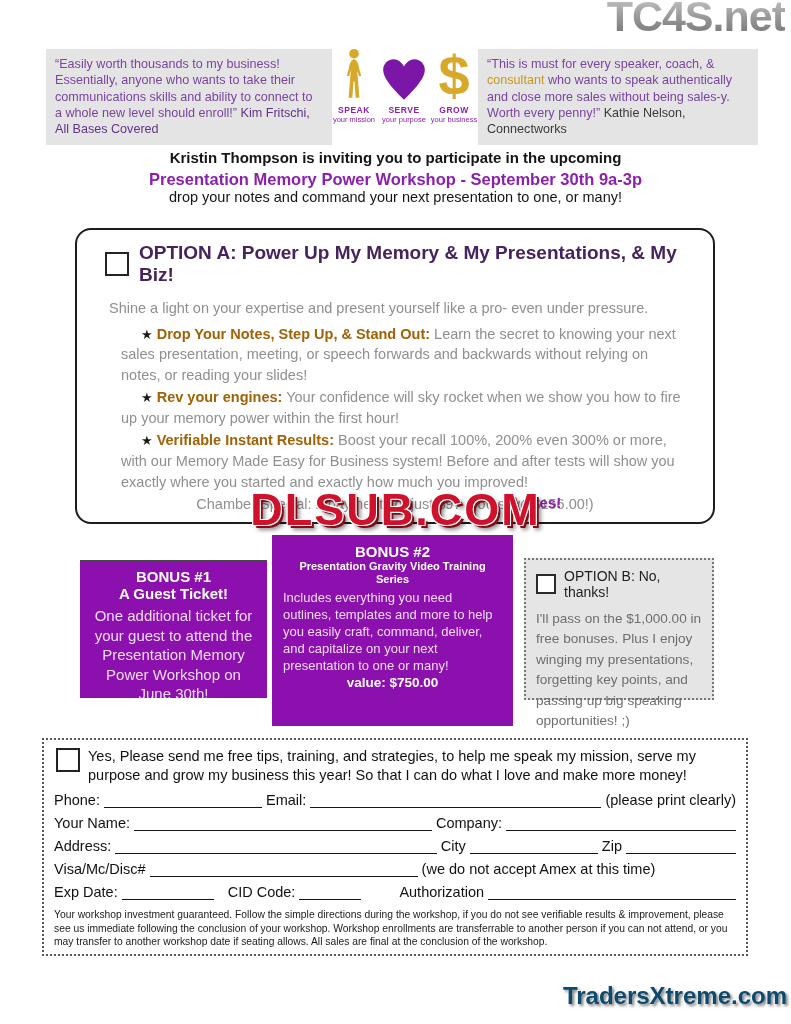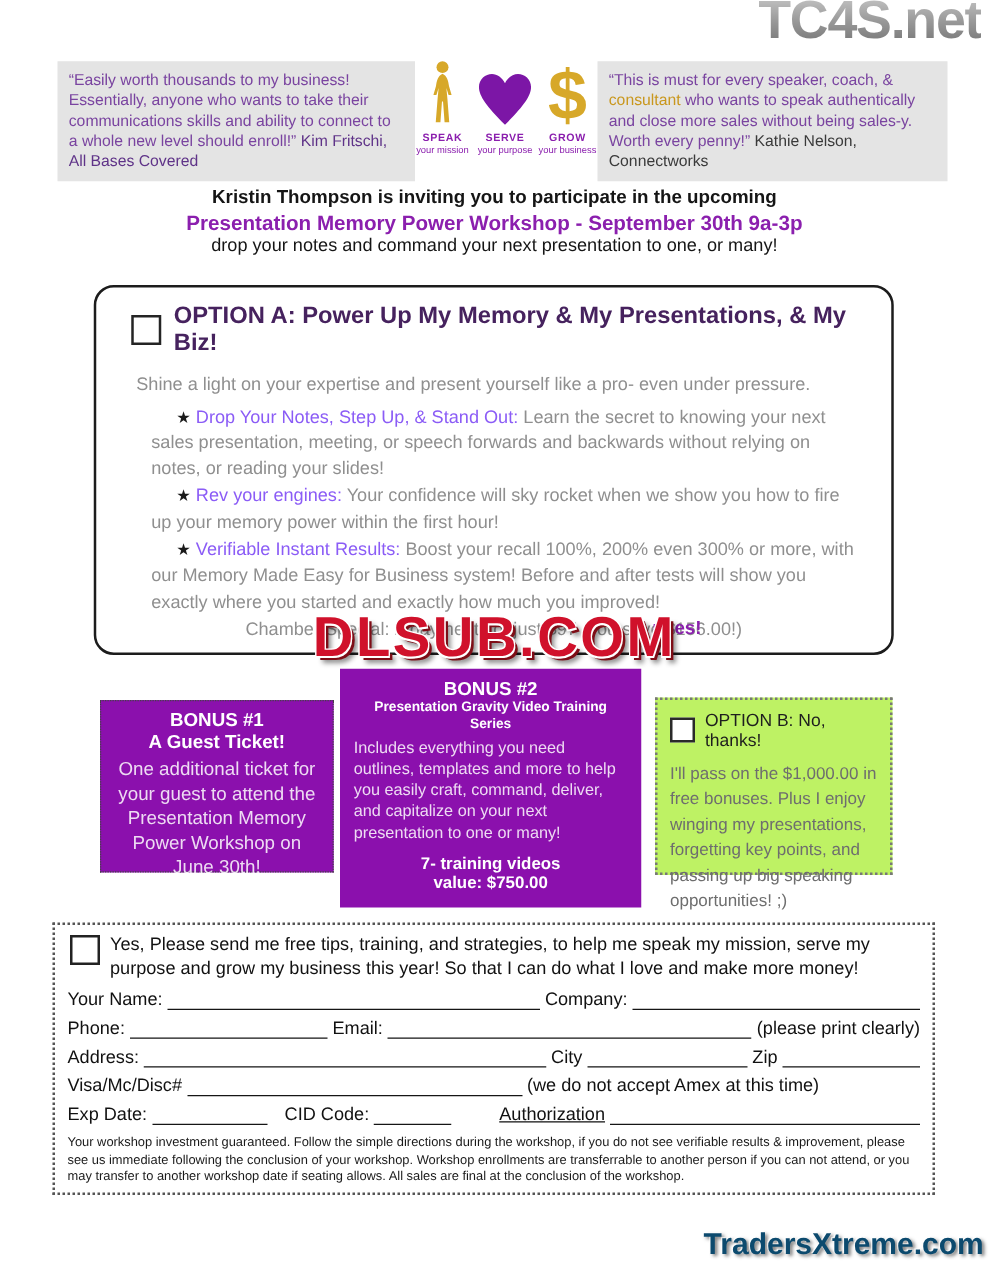--- a/index.html
+++ b/index.html
@@ -53,38 +53,38 @@
   .optiona {
     position:absolute; left:75px; top:228px; width:640px; height:296px; box-sizing:border-box;
     border:2px solid #1c1c1c; border-radius:16px; padding:12px 28px 0; background:#fff; z-index:1;
   }
   .optiona-title { display:flex; align-items:center; justify-content:center; gap:10px; font-size:19px; font-weight:bold; color:#46225e; }
   .cbox { display:inline-block; width:20px; height:20px; border:2.5px solid #242424; background:#fff; flex:none; }
   .oa-body { color:#8f8f8f; font-size:14.5px; line-height:1.42; }
   .oa-intro { margin:12px 0 5px; padding-left:4px; }
   .oa-bullet { margin:2px 0 2px 16px; text-indent:20px; }
   .star { color:#1a1a1a; font-size:13px; }
-  .oa-bold { color:#8b5cf6; font-weight:normal; }
+  .oa-bold { color:#a16207; font-weight:bold; }
   .oa-center { text-align:center; margin-top:11px; }
   .oa-center2 { text-align:center; margin-top:1px; }
   .purple-frag { position:absolute; left:522px; top:494px; font-size:15px; font-weight:bold; color:#8b1fae; z-index:5; }
 
   
   .bonus { position:absolute; background:#8b10ad; color:#ffffff; box-sizing:border-box; text-align:center; z-index:3; }
   .bonus1 { left:80px; top:560px; width:187px; height:138px; padding:7px 8px; border:1px dotted #444; }
   .bonus2 { left:272px; top:535px; width:241px; height:191px; padding:8px 11px; }
   .bonus-h { font-size:15px; font-weight:bold; }
   .bonus-h2 { font-size:11px; font-weight:bold; line-height:1.2; }
   .bonus-body { font-size:15px; line-height:1.3; color:rgba(255,255,255,.85); margin-top:4px; }
   .bonus2 .bonus-body { text-align:left; font-size:13px; }
   .bonus-val { font-size:13.5px; font-weight:bold; margin-top:6px; }
 
   
   .optionb { position:absolute; left:524px; top:558px; width:190px; height:142px; box-sizing:border-box;
-             border:2px dotted #777; padding:8px 10px; background:#bef264; z-index:3; }
+             border:2px dotted #777; padding:8px 10px; background:#e5e5e5; z-index:3; }
   .optionb-title { display:flex; align-items:center; gap:8px; font-size:14px; color:#1e1e1e; }
   .cbox-sm { display:inline-block; width:16px; height:16px; border:2px solid #2a2a2a; background:#fff; flex:none; }
   .optionb-body { margin-top:9px; font-size:13.6px; line-height:1.5; color:#6e6e6e; }
 
   
   .formbox { position:absolute; left:42px; top:738px; width:706px; box-sizing:border-box;
              border:2px dotted #555; padding:7px 10px 5px; font-size:14.5px; color:#111; background:#fff; z-index:2; }
   .optin { line-height:1.32; overflow:hidden; }
   .optin .cbox-f { float:left; width:20px; height:20px; border:2px solid #222; margin:1px 8px 2px 2px; background:#fff; }
   .frow { display:flex; align-items:flex-end; margin-top:7px; gap:4px; white-space:nowrap; }
@@ -184,69 +184,68 @@
     <div class="bonus-h">BONUS #1</div>
     <div class="bonus-h">A Guest Ticket!</div>
     <div class="bonus-body">One additional ticket for your guest to attend the Presentation Memory Power Workshop on June 30th!</div>
     <div class="bonus-val">Value $350.00</div>
   </div>
 
   <div class="bonus bonus2">
     <div class="bonus-h">BONUS #2</div>
     <div class="bonus-h2">Presentation Gravity Video Training Series</div>
     <div class="bonus-body">Includes everything you need outlines, templates and more to help you easily craft, command, deliver, and capitalize on your next presentation to one or many!</div>
-    <div class="bonus-val" style="margin-top:8px;">7- training videos</div>
     <div class="bonus-val" style="margin-top:0;">value: $750.00</div>
   </div>
 
   <div class="optionb">
     <div class="optionb-title">
       <span class="cbox-sm"></span>
       <span>OPTION B: No, thanks!</span>
     </div>
     <div class="optionb-body">I'll pass on the $1,000.00 in free bonuses. Plus I enjoy winging my presentations, forgetting key points, and passing up big speaking opportunities! ;)</div>
   </div>
 
   <div class="formbox">
     <div class="optin">
       <span class="cbox-f"></span>
       <span>Yes, Please send me free tips, training, and strategies, to help me speak my mission, serve my purpose and grow my business this year! So that I can do what I love and make more money!</span>
     </div>
     <div class="frow">
-      <span class="lbl">Your Name:</span>
-      <span class="blank grow"></span>
-      <span class="lbl">Company:</span>
-      <span class="blank" style="width:230px;"></span>
-    </div>
-    <div class="frow">
       <span class="lbl">Phone:</span>
       <span class="blank" style="width:158px;"></span>
       <span class="lbl">Email:</span>
       <span class="blank grow"></span>
       <span class="lbl">(please print clearly)</span>
+    </div>
+    <div class="frow">
+      <span class="lbl">Your Name:</span>
+      <span class="blank grow"></span>
+      <span class="lbl">Company:</span>
+      <span class="blank" style="width:230px;"></span>
     </div>
     <div class="frow">
       <span class="lbl">Address:</span>
       <span class="blank grow"></span>
       <span class="lbl">City</span>
       <span class="blank" style="width:128px;"></span>
       <span class="lbl">Zip</span>
       <span class="blank" style="width:110px;"></span>
     </div>
     <div class="frow">
       <span class="lbl">Visa/Mc/Disc#</span>
       <span class="blank" style="width:268px;"></span>
       <span class="lbl">(we do not accept Amex at this time)</span>
     </div>
     <div class="frow">
       <span class="lbl">Exp Date:</span>
       <span class="blank" style="width:92px;"></span>
       <span class="lbl" style="margin-left:10px;">CID Code:</span>
       <span class="blank" style="width:62px;"></span>
-      <span class="lbl" style="margin-left:34px;text-decoration:underline;">Authorization</span>
+      <span class="lbl" style="margin-left:34px;">Authorization</span>
       <span class="blank grow"></span>
     </div>
     <div class="fineprint">Your workshop investment guaranteed. Follow the simple directions during the workshop, if you do not see verifiable results &amp; improvement, please see us immediate following the conclusion of your workshop. Workshop enrollments are transferrable to another person if you can not attend, or you may transfer to another workshop date if seating allows. All sales are final at the conclusion of the workshop.</div>
   </div>
 
 
   <div class="traders">TradersXtreme.com</div>
 
 </div>
 

